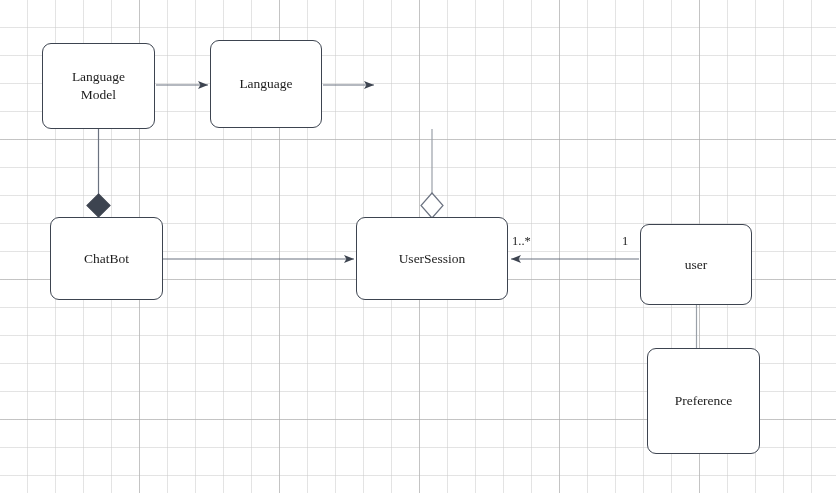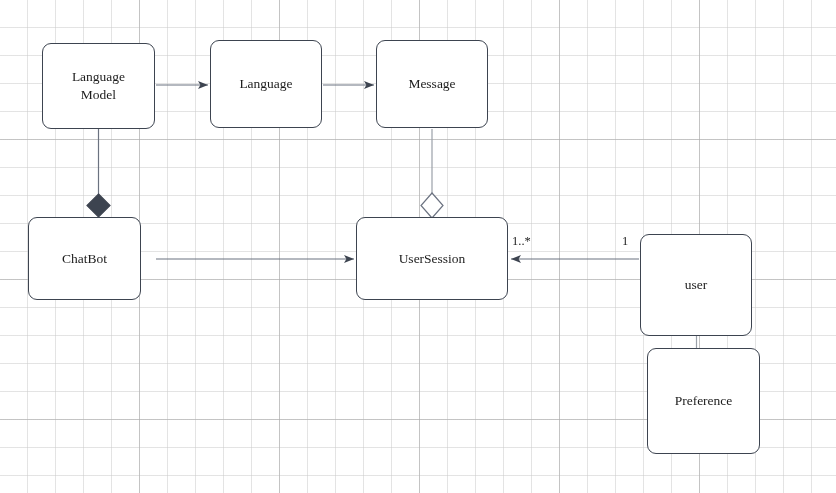--- a/index.html
+++ b/index.html
@@ -115,33 +115,30 @@
 
   <div class="node" style="left:42px; top:43px; width:113px; height:86px;">
     <span class="node-label">Language
 Model</span>
   </div>
 
   <div class="node" style="left:210px; top:40px; width:112px; height:88px;">
     <span class="node-label">Language</span>
   </div>
 
-  <div class="node" style="left:376px; top:40px; width:112px; height:88px;">
-    <span class="node-label">Message</span>
-  </div>
 
-  <div class="node" style="left:28px; top:217px; width:113px; height:83px;">
+  <div class="node" style="left:50px; top:217px; width:113px; height:83px;">
     <span class="node-label">ChatBot</span>
   </div>
 
   <div class="node" style="left:356px; top:217px; width:152px; height:83px;text-align:center;">
     <span class="node-label">UserSession</span>
   </div>
 
-  <div class="node" style="left:640px; top:234px; width:112px; height:102px;">
+  <div class="node" style="left:640px; top:224px; width:112px; height:81px;">
     <span class="node-label">user</span>
   </div>
 
   <div class="node" style="left:647px; top:348px; width:113px; height:106px;">
     <span class="node-label">Preference</span>
   </div>
 
   <div class="edge-label" style="left:512px; top:234px;">1..*</div>
 
   <div class="edge-label" style="left:622px; top:234px;">1</div>

